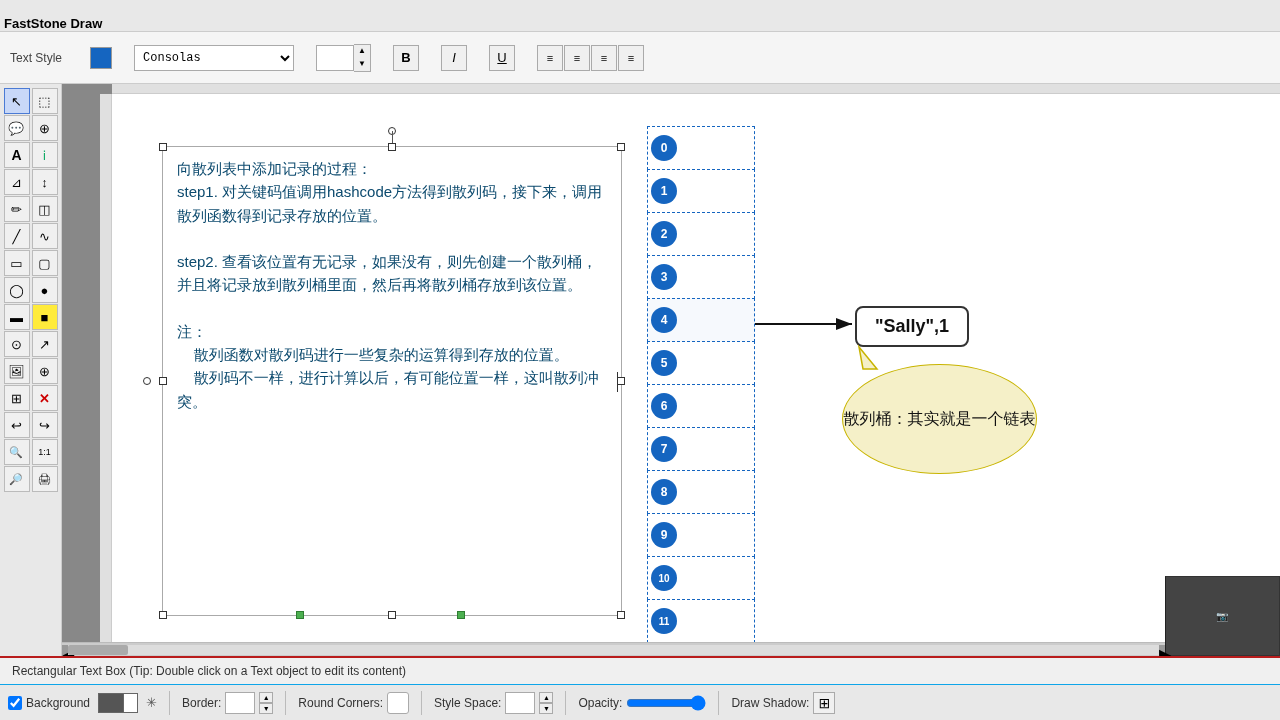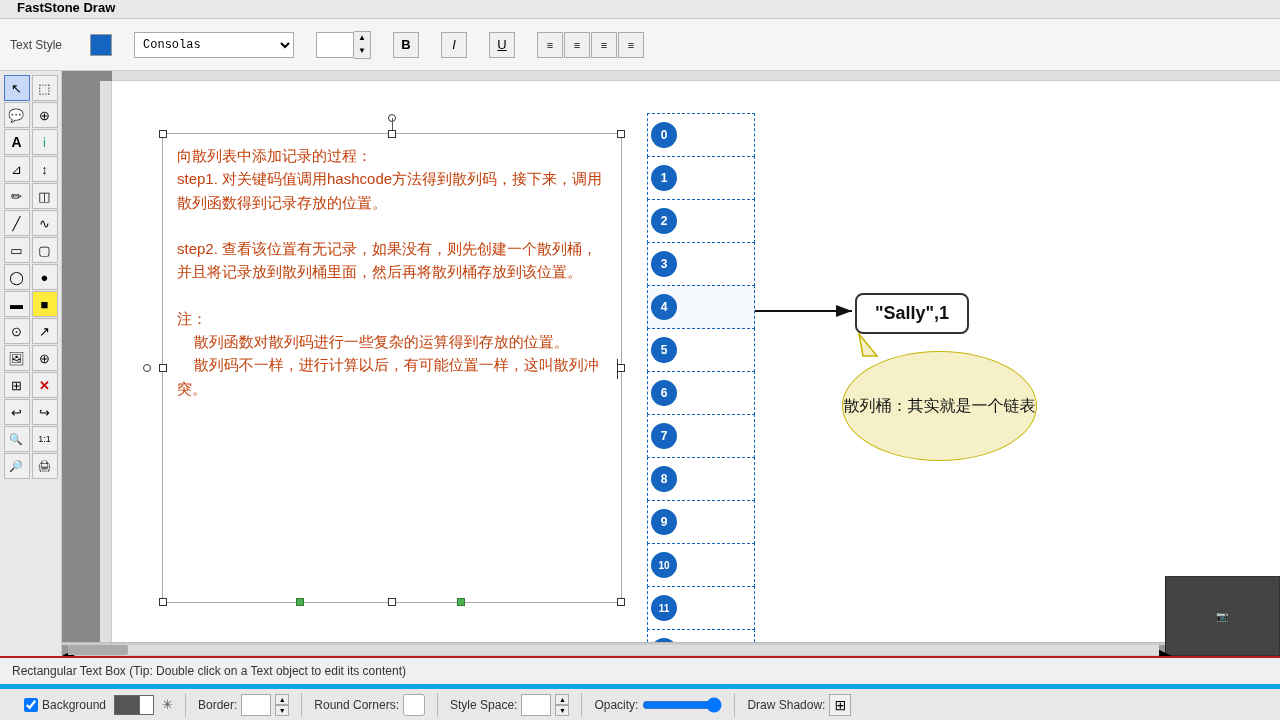--- a/index.html
+++ b/index.html
@@ -1,24 +1,24 @@
 <!DOCTYPE html>
 <html><head>
   <meta charset="utf-8">
   <style>
     * { box-sizing: border-box; margin: 0; padding: 0; }
     body { font-family: 'Segoe UI', Arial, sans-serif; background: #f0f0f0; width: 1280px; height: 720px; overflow: hidden; display: flex; flex-direction: column; }
 
     
     #topbar {
-      height: 19px;
+      height: 32px;
       background: #e8e8e8;
       display: flex;
-      align-items: flex-start;
-      padding: 0 17px;
+      align-items: flex-end;
+      padding: 0 4px;
       font-size: 12px;
       border-bottom: 1px solid #ccc;
     }
 
     
     #textstyle-bar {
       height: 52px;
       background: #f5f5f5;
       border-bottom: 1px solid #ccc;
       display: flex;
@@ -181,23 +181,23 @@
       display: flex; align-items: center;
       padding: 0 12px;
       font-size: 12px;
       color: #333;
     }
 
     
     #bottom-toolbar {
       height: 36px;
       background: #e8e8e8;
-      border-top: 5px solid #0ea5e9;
+      border-top: 1px solid #0ea5e9;
       display: flex; align-items: center;
-      padding: 0 24px;
+      padding: 0 8px;
       gap: 8px;
       font-size: 12px;
     }
     .bottom-ctrl {
       display: flex; align-items: center; gap: 4px;
     }
     .bottom-ctrl label { font-size: 12px; color: #333; }
     .bottom-ctrl input[type="checkbox"] { width: 14px; height: 14px; }
     .color-swatch {
       width: 28px; height: 20px;
@@ -363,21 +363,21 @@
       <div style="position:absolute;bottom:-4px;left:30%;margin-left:-4px;width:8px;height:8px;background:#4caf50;border:1px solid #2e7d32;"></div>
       <div style="position:absolute;bottom:-4px;left:50%;margin-left:-4px;width:8px;height:8px;background:white;border:1px solid #333;"></div>
       <div style="position:absolute;bottom:-4px;left:65%;margin-left:-4px;width:8px;height:8px;background:#4caf50;border:1px solid #2e7d32;"></div>
       <div style="position:absolute;bottom:-4px;right:-4px;width:8px;height:8px;background:white;border:1px solid #333;"></div>
 
       <div style="position:absolute;top:-20px;left:50%;margin-left:-4px;width:8px;height:8px;background:white;border:1px solid #333;border-radius:50%;"></div>
       <div style="position:absolute;top:-16px;left:50%;width:1px;height:12px;background:#555;"></div>
 
       <div style="position:absolute;top:50%;left:-20px;margin-top:-4px;width:8px;height:8px;background:white;border:1px solid #333;border-radius:50%;"></div>
 
-      <div style="color:#c2410c;">
+      <div style="color:#0c4a6e;">
         <span>向散列表中添加记录的过程：</span><br>
         <span>step1. 对关键码值调用hashcode方法得到散列码，接下来，调用散列函数得到记录存放的位置。</span>
         <br><br>
         <span>step2. 查看该位置有无记录，如果没有，则先创建一个散列桶，并且将记录放到散列桶里面，然后再将散列桶存放到该位置。</span>
         <br><br>
         <span>注：</span><br>
         <span>&nbsp;&nbsp;&nbsp;&nbsp;散列函数对散列码进行一些复杂的运算得到存放的位置。</span><br>
         <span>&nbsp;&nbsp;&nbsp;&nbsp;散列码不一样，进行计算以后，有可能位置一样，这叫散列冲突。</span>
       </div>
     </div>

